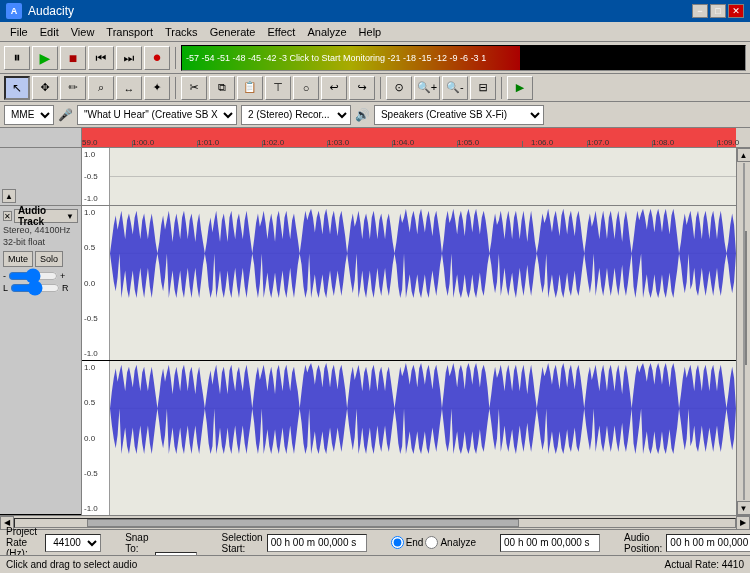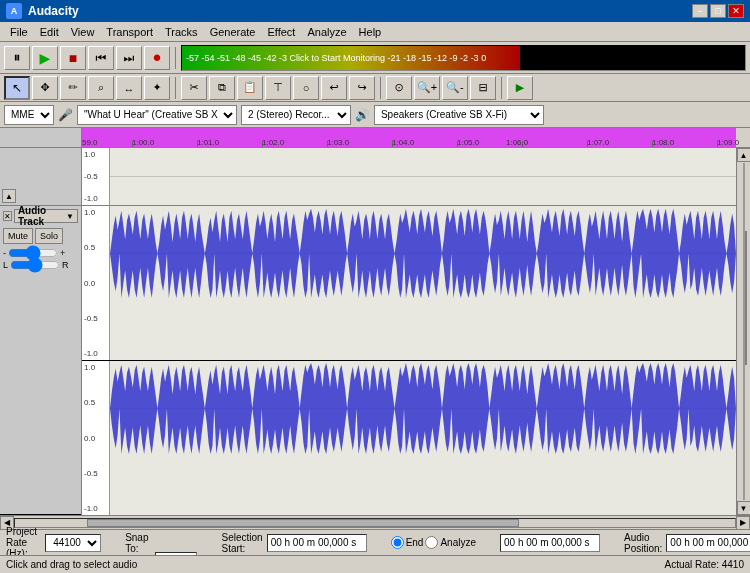--- a/index.html
+++ b/index.html
@@ -23,21 +23,21 @@
       padding: 0 6px;
       justify-content: space-between;
     }
     #title-bar .title-left {
       display: flex;
       align-items: center;
       gap: 6px;
     }
     #title-bar .title-text {
       font-size: 12px;
-      font-weight: bold;
+      font-weight: normal;
     }
     #title-bar .window-controls {
       display: flex;
       gap: 2px;
     }
     .win-btn {
       width: 16px;
       height: 14px;
       background: #d4d0c8;
       border: 1px solid #808080;
@@ -163,21 +163,21 @@
       border-bottom: 1px solid #808080;
       position: relative;
       overflow: hidden;
     }
     .timeline-ruler {
       position: absolute;
       left: 82px;
       right: 14px;
       top: 0;
       bottom: 0;
-      background: #d946ef;
+      background: #ef4444;
       display: flex;
       align-items: flex-end;
       text-decoration: underline;
     }
     .ruler-mark {
       position: absolute;
       bottom: 0;
       font-size: 8px;
       color: #333;
     }
@@ -506,21 +506,21 @@
     <div class="tb-btn" style="font-size:14px;">⏸</div>
     <div class="tb-btn" style="color:#00aa00;font-size:14px;">▶</div>
     <div class="tb-btn" style="color:#aa0000;font-size:14px;">■</div>
     <div class="tb-btn" style="font-size:12px;">⏮</div>
     <div class="tb-btn" style="font-size:12px;">⏭</div>
     <div class="tb-btn" style="color:#cc0000;font-size:14px;">⏺</div>
     <div class="tb-separator"></div>
 
     <div id="level-meter" style="height:26px;border:1px inset #333;">
       <div id="level-meter-bar"></div>
-      <span id="level-meter-text">-57 -54 -51 -48 -45 -42 -3  Click to Start Monitoring  -21 -18 -15 -12 -9 -2 -3 0</span>
+      <span id="level-meter-text">-57 -54 -51 -48 -45 -42 -3  Click to Start Monitoring  -21 -18 -15 -12 -9 -6 -3 1</span>
     </div>
   </div>
 
   <div class="toolbar2">
 
     <div class="tb-btn" style="font-size:12px;background:#b8c8f0;border:2px inset #808080;">↖</div>
     <div class="tb-btn" style="font-size:11px;">✥</div>
     <div class="tb-btn" style="font-size:11px;">✏</div>
     <div class="tb-btn" style="font-size:11px;">⌕</div>
     <div class="tb-btn" style="font-size:11px;">↔</div>
@@ -571,21 +571,21 @@
         <span class="ruler-mark" style="left:115px;">1:01.0</span>
         <span class="ruler-line" style="left:180px;"></span>
         <span class="ruler-mark" style="left:180px;">1:02.0</span>
         <span class="ruler-line" style="left:245px;"></span>
         <span class="ruler-mark" style="left:245px;">1:03.0</span>
         <span class="ruler-line" style="left:310px;"></span>
         <span class="ruler-mark" style="left:310px;">1:04.0</span>
         <span class="ruler-line" style="left:375px;"></span>
         <span class="ruler-mark" style="left:375px;">1:05.0</span>
         <span class="ruler-line" style="left:440px;"></span>
-        <span class="ruler-mark" style="left:424px;">1:06.0</span>
+        <span class="ruler-mark" style="left:449px;">1:06.0</span>
         <span class="ruler-line" style="left:505px;"></span>
         <span class="ruler-mark" style="left:505px;">1:07.0</span>
         <span class="ruler-line" style="left:570px;"></span>
         <span class="ruler-mark" style="left:570px;">1:08.0</span>
         <span class="ruler-line" style="left:635px;"></span>
         <span class="ruler-mark" style="left:635px;">1:09.0</span>
       </div>
     </div>
 
     <div id="tracks-main">
@@ -596,20 +596,24 @@
           <div class="scroll-btn-small">▲</div>
         </div>
 
         <div id="audio-track-panel">
           <div id="track-title-row">
             <div id="track-close">✕</div>
             <div id="track-name-btn">
               <span>Audio Track</span>
               <span style="font-size:8px;">▼</span>
             </div>
+          </div>
+          <div id="track-info">
+            <div>Stereo, 44100Hz</div>
+            <div>32-bit float</div>
           </div>
           <div class="track-buttons">
             <button class="track-btn">Mute</button>
             <button class="track-btn">Solo</button>
           </div>
           <div class="track-gain-row">
             <span class="gain-label">-</span>
             <input type="range" class="gain-slider" value="50" min="0" max="100" style="">
             <span class="gain-label">+</span>
           </div>

